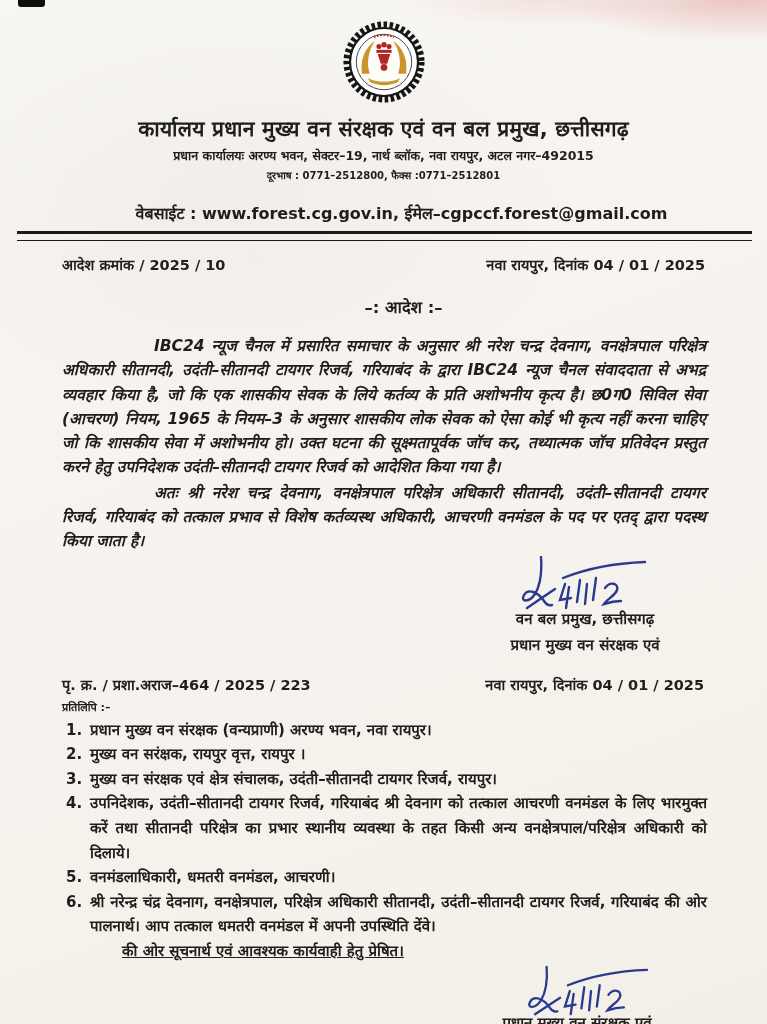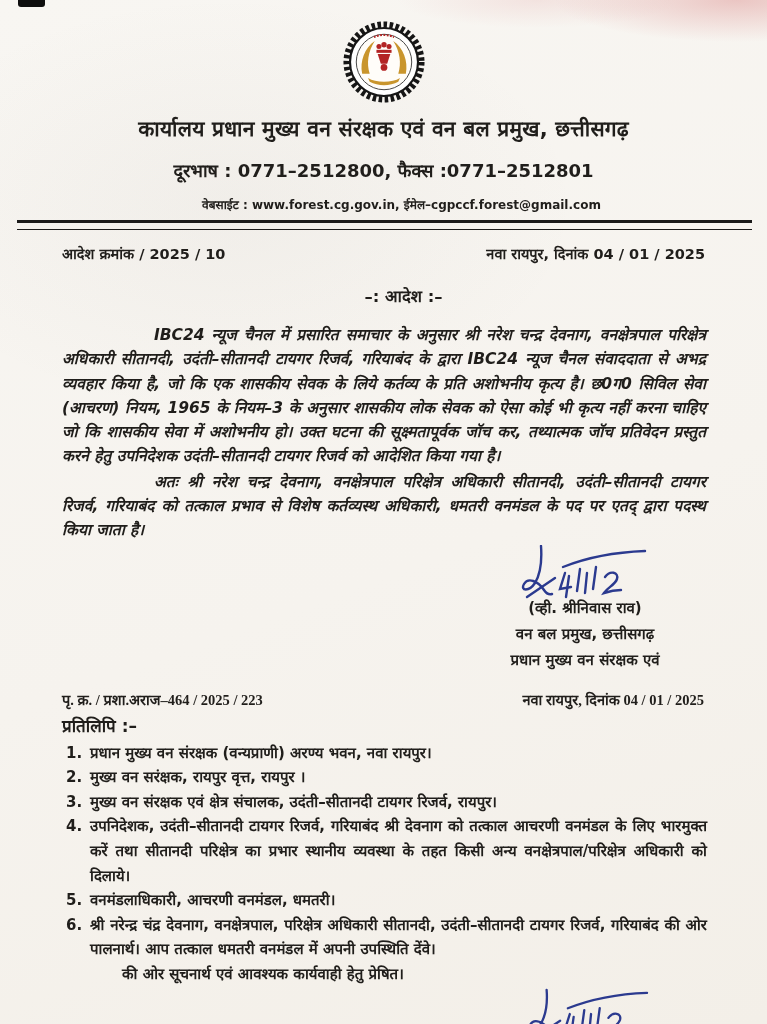--- a/index.html
+++ b/index.html
@@ -16,48 +16,48 @@
     font-family:"DejaVu Sans","Liberation Sans",sans-serif;
     color:#201e1b;
   }
   .scan-mark-top{position:absolute;top:0;left:18px;width:27px;height:7px;background:#0e0e0e;border-radius:0 0 3px 3px;}
 
   
   .emblem-wrap{display:flex;justify-content:center;padding-top:20px;}
   .lh-title{margin-top:6px;text-align:center;font-size:21px;font-weight:700;letter-spacing:.2px;}
   .lh-sub{text-align:center;font-weight:700;}
   .lh-address{margin-top:5px;font-size:12.5px;}
-  .lh-phone{margin-top:16px;font-size:18px;}
-  .lh-web{margin-top:14px;font-size:12px;padding-left:36px;}
+  .lh-phone{margin-top:4px;font-size:10px;}
+  .lh-web{margin-top:20px;font-size:16px;padding-left:36px;}
   .rule{margin:7px 15px 0 17px;height:6px;border-top:3px solid #1b1a19;border-bottom:1.5px solid #1b1a19;}
 
   
   .meta-row{display:flex;justify-content:space-between;align-items:baseline;margin:13px 62px 0 62px;font-size:14.5px;font-weight:700;}
   .order-heading{margin-top:21px;text-align:center;font-size:16.5px;font-weight:700;padding-left:40px;}
 
   
   .body-text{margin:16px 61px 0 62px;font-size:15.5px;font-weight:600;line-height:24.3px;text-align:justify;}
   .body-text p{margin:0;text-indent:92px;font-style:italic;}
   .body-text p + p{margin-top:1px;}
 
   
   .sig-block{width:260px;margin-left:auto;text-align:center;font-size:15px;font-weight:700;line-height:26px;}
   .sig-block.first{margin-right:52px;margin-top:2px;}
   .sig-block.second{margin-right:60px;margin-top:0;}
   .sig-svg{display:block;margin:0 auto -8px 58px;}
   .sig-svg.second{margin:0 auto -10px 70px;}
 
   
-  .ref-row{display:flex;justify-content:space-between;align-items:center;margin:16px 63px 0 62px;font-size:14.5px;font-weight:700;font-family:Liberation Serif, serif;}
-  .copy-label{margin:5px 0 0 62px;font-size:17px;font-weight:700;}
+  .ref-row{display:flex;justify-content:space-between;align-items:center;margin:16px 63px 0 62px;font-size:14.5px;font-weight:700;}
+  .copy-label{margin:5px 0 0 62px;font-size:11px;font-weight:700;}
   .copy-list{margin:4px 60px 0 66px;padding:0;list-style:none;font-size:15px;font-weight:600;line-height:24.6px;}
   .copy-list li{display:flex;align-items:flex-start;}
   .copy-list .num{flex:0 0 24px;}
   .copy-list .txt{flex:1;text-align:justify;}
-  .closing-line{margin:0 60px 0 122px;font-size:15px;font-weight:600;line-height:24.6px;}
+  .closing-line{margin:0 60px 0 122px;font-size:15px;font-weight:600;line-height:24.6px;text-decoration:underline;}
 </style>
 </head>
 <body>
 
 <div class="page">
   <div class="scan-mark-top"></div>
 
   <div class="emblem-wrap">
     <span>
       <svg width="86" height="84" viewBox="0 0 100 100">
@@ -71,51 +71,51 @@
         <circle cx="44" cy="31.5" r="3" fill="#b32424"></circle>
         <circle cx="50" cy="29.5" r="3.2" fill="#b32424"></circle>
         <circle cx="56" cy="31.5" r="3" fill="#b32424"></circle>
         <rect x="41" y="35.5" width="18" height="3.6" fill="#b32424"></rect>
         <path d="M42.5,40.5 L57.5,40.5 L53.8,52 L46.2,52 Z" fill="#b32424"></path>
         <circle cx="50" cy="56.5" r="4" fill="#b32424"></circle>
       </svg>
     </span>
   </div>
   <div class="lh-title">कार्यालय प्रधान मुख्य वन संरक्षक एवं वन बल प्रमुख, छत्तीसगढ़</div>
+  <div class="lh-sub lh-address">प्रधान कार्यालयः अरण्य भवन, सेक्टर–19, नार्थ ब्लॉक, नवा रायपुर, अटल नगर–492015</div>
   <div class="lh-sub lh-phone">दूरभाष : 0771–2512800, फैक्स :0771–2512801</div>
   <div class="lh-sub lh-web">वेबसाईट : www.forest.cg.gov.in, ईमेल–cgpccf.forest@gmail.com</div>
   <div class="rule"></div>
 
   <div class="meta-row">
     <span>आदेश क्रमांक / 2025 / 10</span>
     <span>नवा रायपुर, दिनांक  04 / 01 / 2025</span>
   </div>
 
   <div class="order-heading">–: आदेश :–</div>
 
   <div class="body-text">
     <p>IBC24 न्यूज चैनल में प्रसारित समाचार के अनुसार श्री नरेश चन्द्र देवनाग, वनक्षेत्रपाल परिक्षेत्र अधिकारी सीतानदी, उदंती–सीतानदी टायगर रिजर्व, गरियाबंद के द्वारा IBC24 न्यूज चैनल संवाददाता से अभद्र व्यवहार किया है, जो कि एक शासकीय सेवक के लिये कर्तव्य के प्रति अशोभनीय कृत्य है। छ0ग0 सिविल सेवा (आचरण) नियम, 1965 के नियम–3 के अनुसार शासकीय लोक सेवक को ऐसा कोई भी कृत्य नहीं करना चाहिए जो कि शासकीय सेवा में अशोभनीय हो। उक्त घटना की सूक्ष्मतापूर्वक जॉच कर, तथ्यात्मक जॉच प्रतिवेदन प्रस्तुत करने हेतु उपनिदेशक उदंती–सीतानदी टायगर रिजर्व को आदेशित किया गया है।</p>
-    <p>अतः श्री नरेश चन्द्र देवनाग, वनक्षेत्रपाल परिक्षेत्र अधिकारी सीतानदी, उदंती–सीतानदी टायगर रिजर्व, गरियाबंद को तत्काल प्रभाव से विशेष कर्तव्यस्थ अधिकारी, धमतरी वनमंडल के पद पर एतद् द्वारा पदस्थ किया जाता है।</p>
+    <p>अतः श्री नरेश चन्द्र देवनाग, वनक्षेत्रपाल परिक्षेत्र अधिकारी सीतानदी, उदंती–सीतानदी टायगर रिजर्व, गरियाबंद को तत्काल प्रभाव से विशेष कर्तव्यस्थ अधिकारी, आचरणी वनमंडल के पद पर एतद् द्वारा पदस्थ किया जाता है।</p>
   </div>
 
   <div class="sig-block first">
     <svg class="sig-svg" width="150" height="58" viewBox="0 0 150 58">
       <g fill="none" stroke="#2b3a8f" stroke-width="2.4" stroke-linecap="round">
         <path d="M28,1 C29,15 28,28 22,38 C16,47 7,46 11,39 C15,32 25,36 31,45 C33,48 36,50 39,49"></path>
         <path d="M14,52 L42,33"></path>
         <path d="M52,28 L47,44 L58,42"></path>
         <path d="M56,31 L53,52"></path>
         <path d="M67,24 L64,46"></path>
         <path d="M74,28 L72,48"></path>
         <path d="M83,22 L80,44"></path>
         <path d="M92,32 C97,25 106,27 104,34 C102,40 95,42 91,48 C97,46 103,45 108,45"></path>
         <path d="M50,22 C75,12 105,7 132,6"></path>
       </g>
     </svg>
-    <div>(व्ही. श्रीनिवास राव)</div>
     <div>वन बल प्रमुख, छत्तीसगढ़</div>
     <div>प्रधान मुख्य वन संरक्षक एवं</div>
   </div>
 
   <div class="ref-row">
     <span>पृ. क्र. / प्रशा.अराज–464 / 2025 / 223</span>
     <span>नवा रायपुर, दिनांक  04 / 01 / 2025</span>
   </div>
   <div class="copy-label">प्रतिलिपि :–</div>
 
@@ -131,21 +131,21 @@
     <li>
         <span class="num">3.</span>
         <span class="txt">मुख्य वन संरक्षक एवं क्षेत्र संचालक, उदंती–सीतानदी टायगर रिजर्व, रायपुर।</span>
       </li>
     <li>
         <span class="num">4.</span>
         <span class="txt">उपनिदेशक, उदंती–सीतानदी टायगर रिजर्व, गरियाबंद श्री देवनाग को तत्काल आचरणी वनमंडल के लिए भारमुक्त करें तथा सीतानदी परिक्षेत्र का प्रभार स्थानीय व्यवस्था के तहत किसी अन्य वनक्षेत्रपाल/परिक्षेत्र अधिकारी को दिलाये।</span>
       </li>
     <li>
         <span class="num">5.</span>
-        <span class="txt">वनमंडलाधिकारी, आचरणी वनमंडल, धमतरी।</span>
+        <span class="txt">वनमंडलाधिकारी, धमतरी वनमंडल, आचरणी।</span>
       </li>
     <li>
         <span class="num">6.</span>
         <span class="txt">श्री नरेन्द्र चंद्र देवनाग, वनक्षेत्रपाल, परिक्षेत्र अधिकारी सीतानदी, उदंती–सीतानदी टायगर रिजर्व, गरियाबंद की ओर पालनार्थ। आप तत्काल धमतरी वनमंडल में अपनी उपस्थिति देंवे।</span>
       </li>
   </ol>
   <div class="closing-line">की ओर सूचनार्थ एवं आवश्यक कार्यवाही हेतु प्रेषित।</div>
 
   <div class="sig-block second">
     <svg class="sig-svg second" width="150" height="56" viewBox="0 0 150 58">

